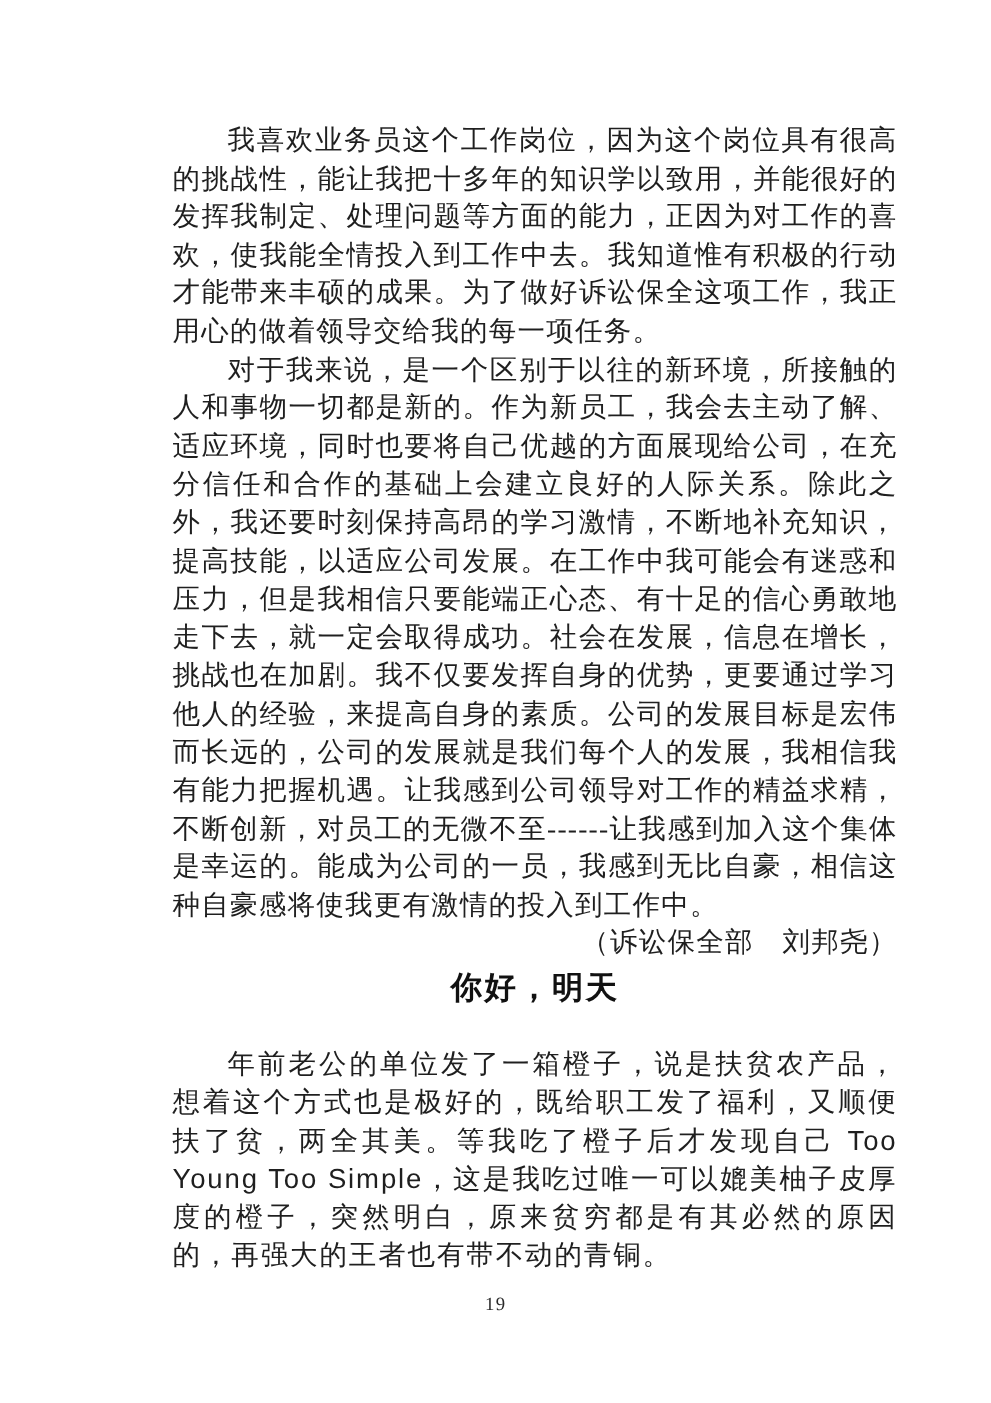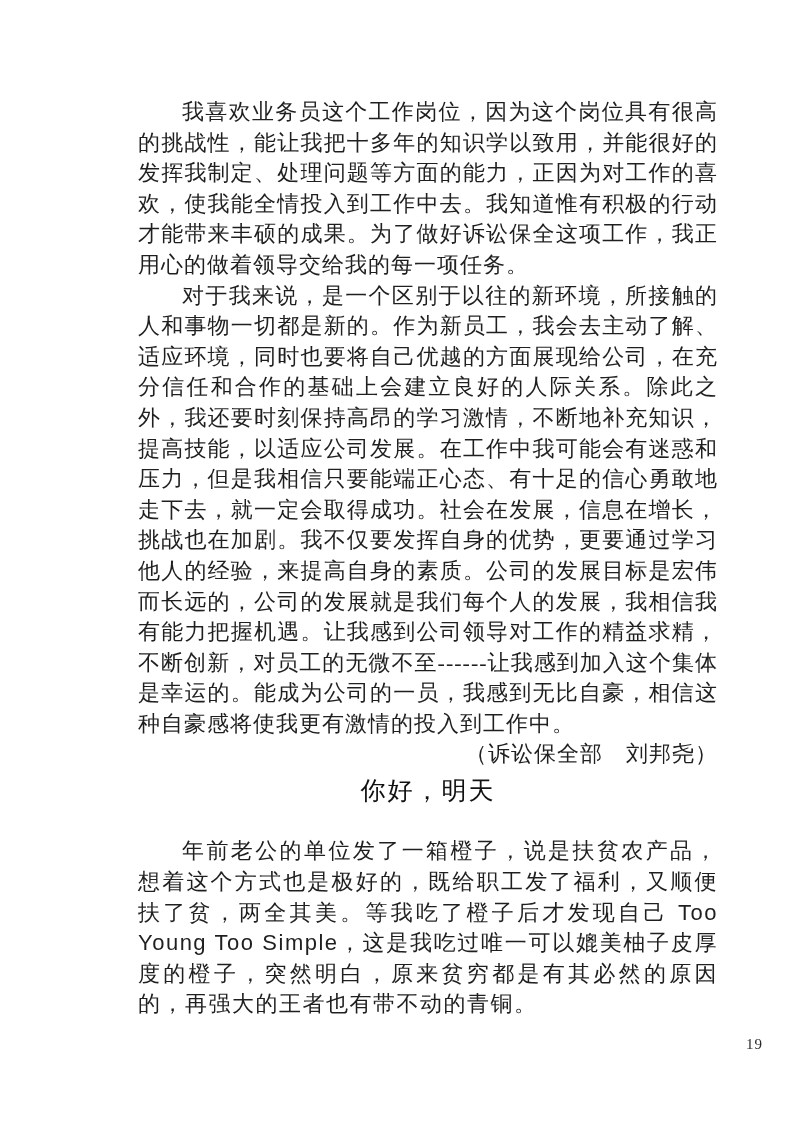--- a/index.html
+++ b/index.html
@@ -34,21 +34,21 @@
   .attribution {
     float: right;
     text-indent: 0;
     letter-spacing: 1px;
     white-space: nowrap;
   }
   .article-title {
     margin-top: 33px;
     text-align: center;
     font-family: "Liberation Sans", "DejaVu Sans", sans-serif;
-    font-weight: 400;
+    font-weight: 700;
     font-size: 25px;
     line-height: 36px;
     letter-spacing: 2px;
     color: #111111;
   }
   .para-kai {
     margin-top: 28px;
     font-size: 22px;
     line-height: 30.6px;
     text-align: justify;
@@ -56,21 +56,21 @@
     letter-spacing: 1.5px;
     color: #1f1f1f;
     
     font-family: Liberation Sans, sans-serif;
   }
   .page-number {
     position: absolute;
     top: 1036px;
     left: 0;
     width: 100%;
-    text-align: right;
+    text-align: center;
     font-size: 15px;
     letter-spacing: 1px;
     color: #2a2a2a;
     font-family: "Liberation Serif", "DejaVu Serif", serif;
   }
 </style>
 </head>
 <body>
 
 <div class="page">

